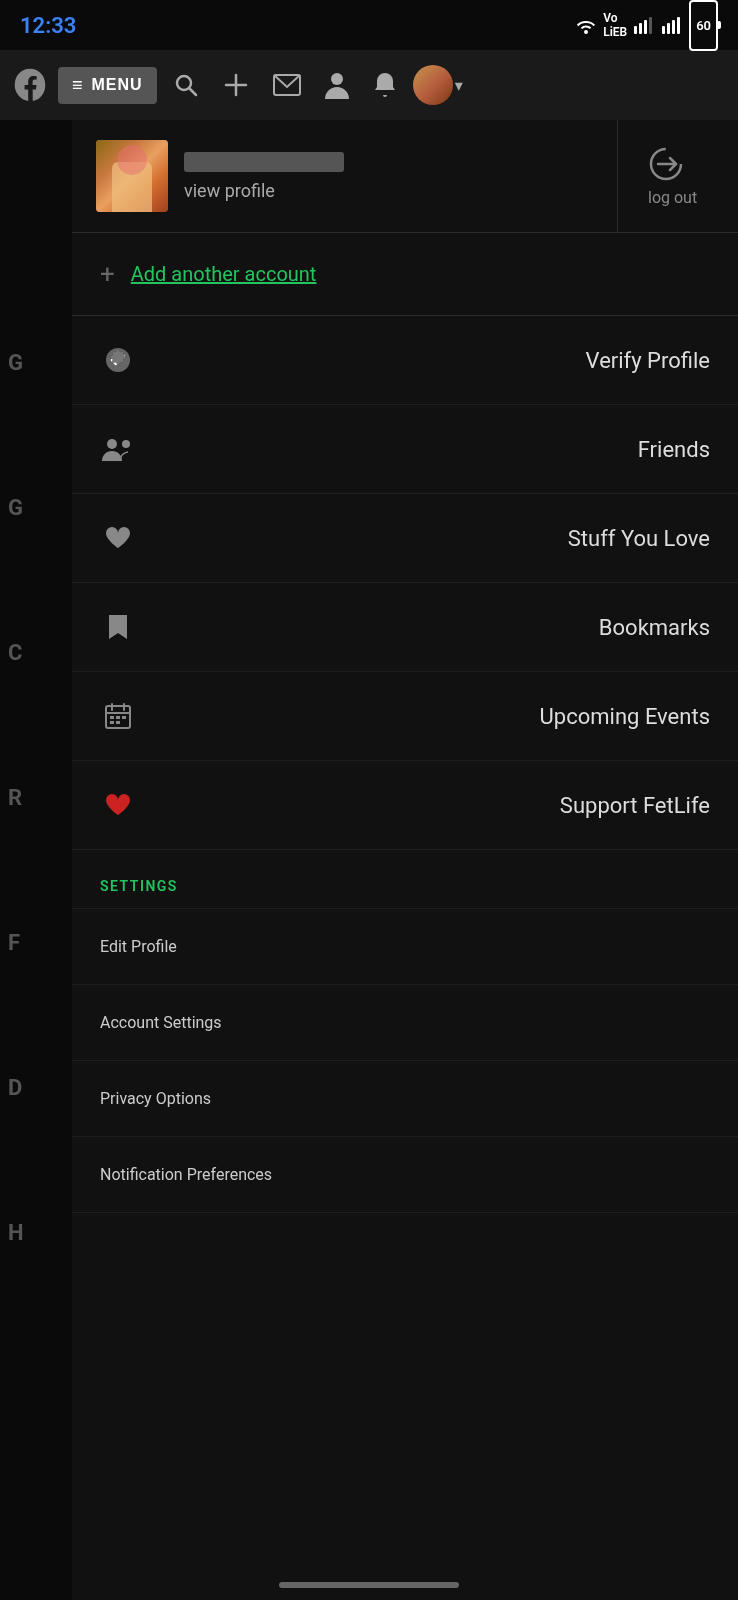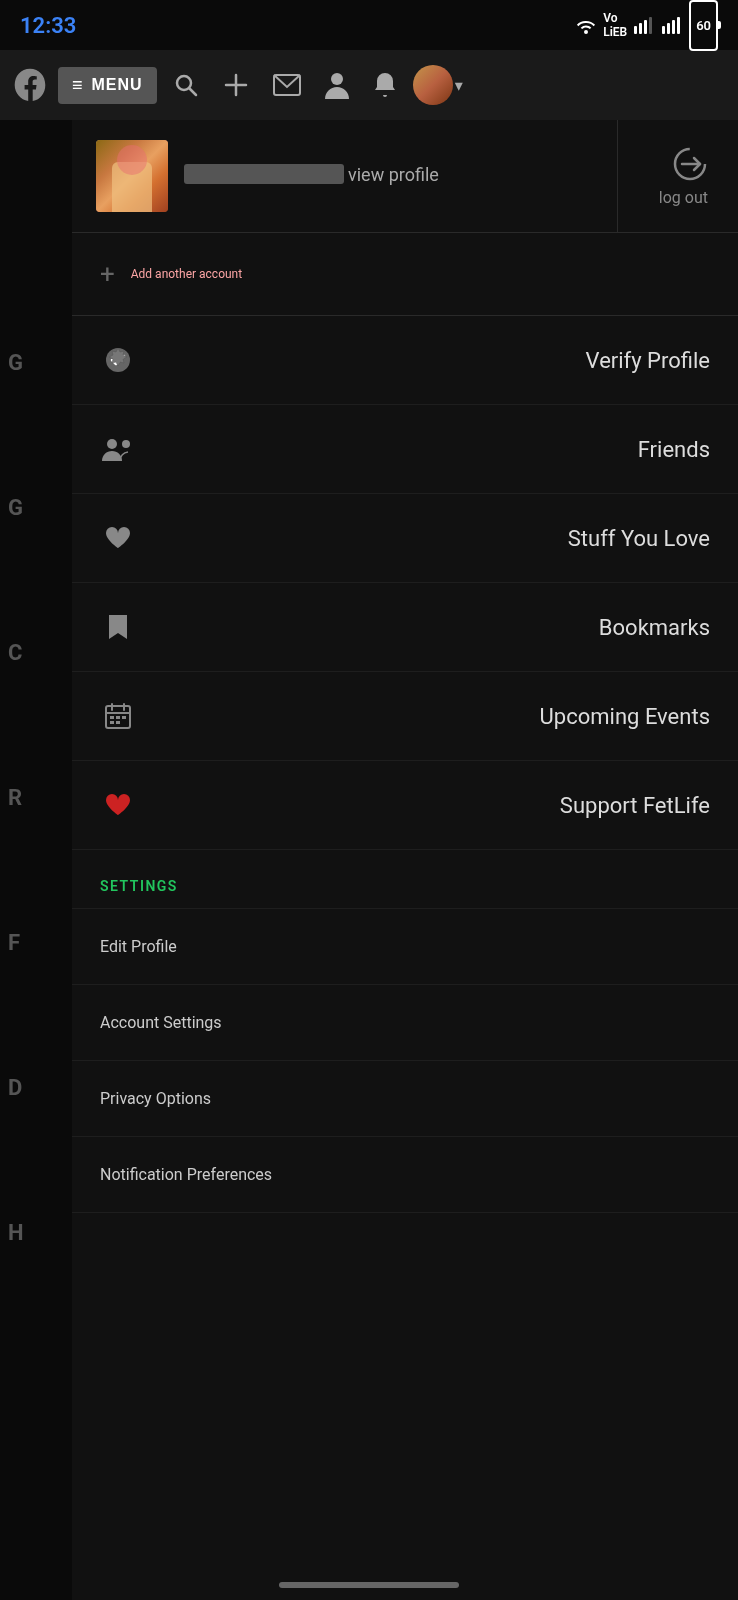--- a/index.html
+++ b/index.html
@@ -163,21 +163,21 @@
       width: 72px;
       height: 72px;
       background: linear-gradient(135deg, #c4954a, #b86040, #7b3513);
       display: flex;
       align-items: center;
       justify-content: center;
     }
 
     .profile-text {
       display: flex;
-      flex-direction: row;
+      flex-direction: column;
       gap: 4px;
     }
 
     .profile-username {
       font-size: 18px;
       color: #cccccc;
       font-weight: 500;
       background: #555;
       height: 20px;
       width: 160px;
@@ -187,21 +187,21 @@
 
     .profile-view-link {
       font-size: 18px;
       color: #aaaaaa;
       cursor: pointer;
     }
 
     .logout-section {
       display: flex;
       flex-direction: column;
-      align-items: flex-end;
+      align-items: flex-start;
       justify-content: center;
       padding: 20px 30px;
       gap: 6px;
       cursor: pointer;
       min-width: 120px;
     }
 
     .logout-text {
       font-size: 16px;
       color: #888;
@@ -216,22 +216,23 @@
       border-bottom: 1px solid #2a2a2a;
       cursor: pointer;
     }
 
     .add-account-plus {
       font-size: 26px;
       color: #666;
     }
 
     .add-account-text {
-      font-size: 12px;
-      color: #fca5a5;
+      font-size: 20px;
+      color: #22c55e;
+      text-decoration: underline;
     }
 
     
     .menu-item {
       display: flex;
       align-items: center;
       gap: 20px;
       padding: 26px 28px;
       cursor: pointer;
       border-bottom: 1px solid #1e1e1e;

